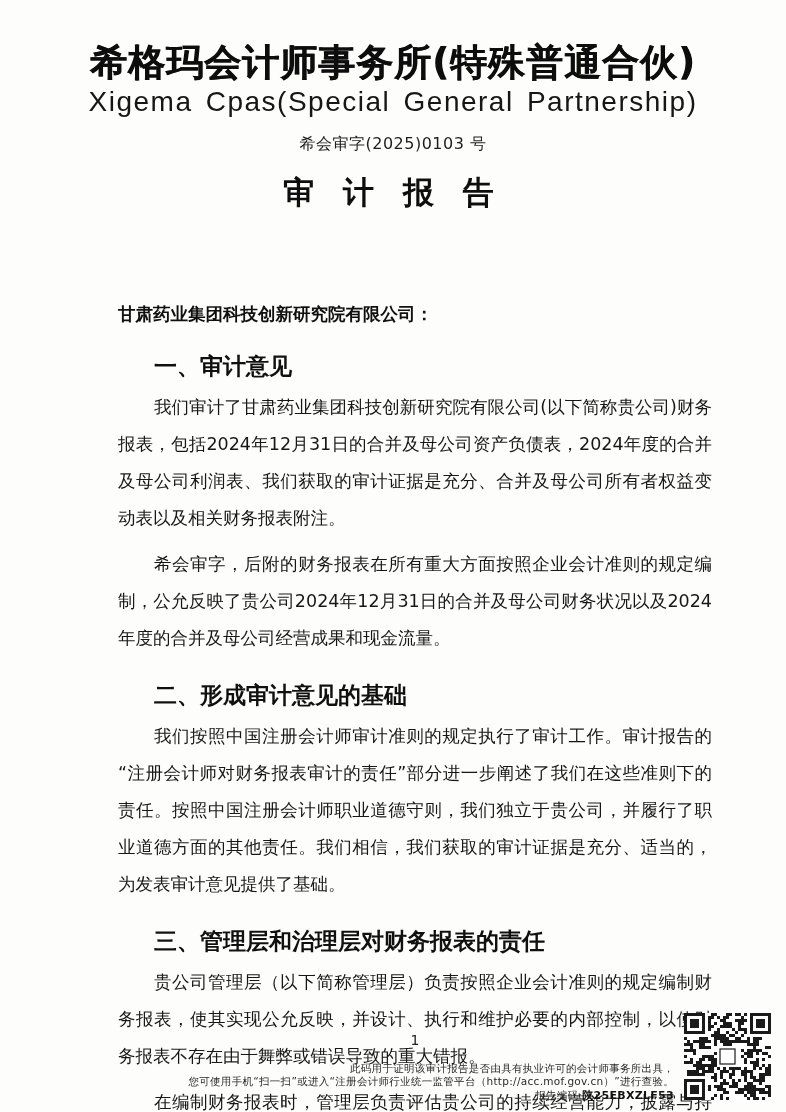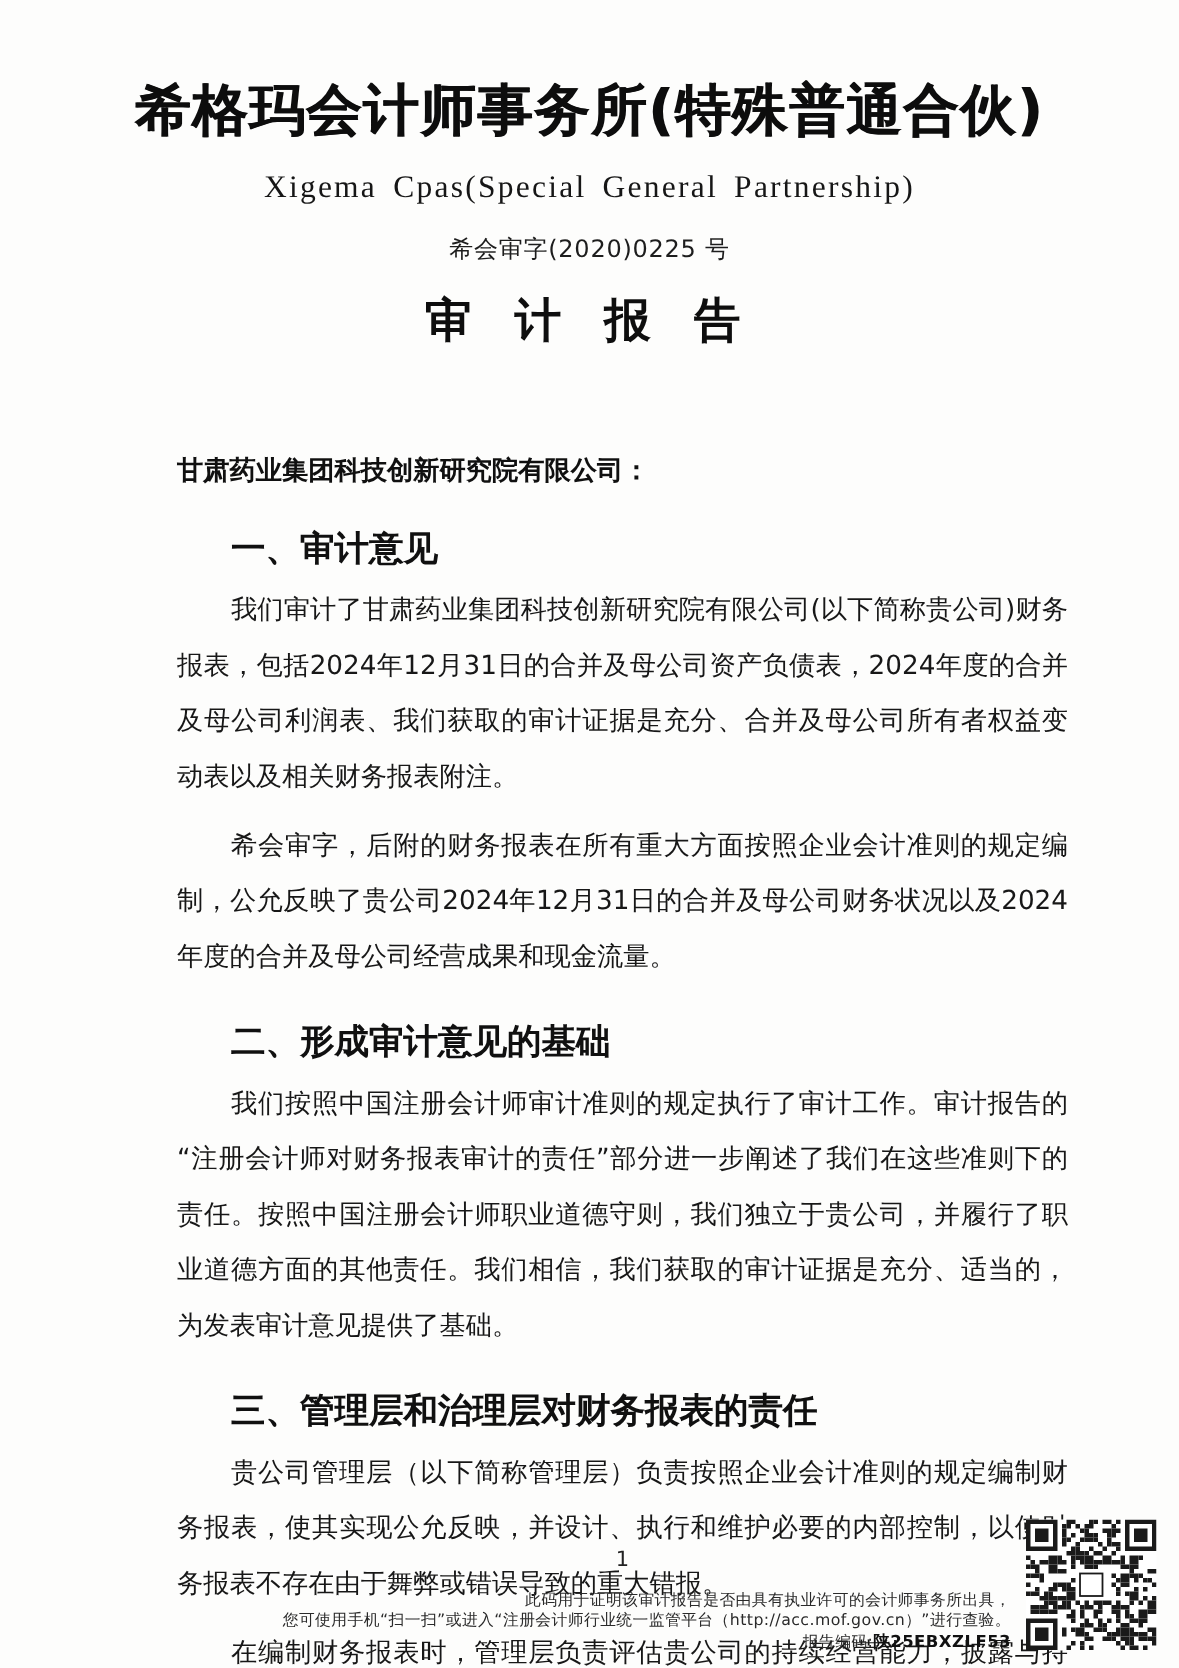--- a/index.html
+++ b/index.html
@@ -7,33 +7,33 @@
     position: relative;
     width: 786px;
     height: 1112px;
     margin: 0 auto;
     background: #fdfdfc;
     color: #1b1b1b;
     font-family: "DejaVu Sans", "Liberation Sans", sans-serif;
     overflow: hidden;
     box-sizing: border-box;
   }
-  .header { text-align: center; padding-top: 51px; }
+  .header { text-align: center; padding-top: 40px; }
   .firm-name-cn {
     font-size: 37px;
     font-weight: 900;
     line-height: 46px;
     letter-spacing: 1px;
     color: #0d0d0d;
     text-shadow: 0.6px 0 0 #0d0d0d;
   }
   .firm-name-en {
-    margin-top: 12px;
-    font-family: Liberation Serif, serif;
-    font-size: 21px;
+    margin-top: 1px;
+    font-family: Liberation Sans, sans-serif;
+    font-size: 28px;
     line-height: 30px;
     letter-spacing: 1.5px;
     word-spacing: 4px;
     color: #161616;
   }
   .doc-number {
     margin-top: 16px;
     font-size: 16px;
     line-height: 22px;
     color: #1d1d1d;
@@ -108,21 +108,21 @@
   .qr svg { display: block; }
 </style>
 </head>
 <body>
 
 <div class="page">
 
   <div class="header">
     <div class="firm-name-cn">希格玛会计师事务所(特殊普通合伙)</div>
     <div class="firm-name-en">Xigema Cpas(Special General Partnership)</div>
-    <div class="doc-number">希会审字(2020)0225 号</div>
+    <div class="doc-number">希会审字(2025)0103 号</div>
     <div class="report-title">审 计 报 告</div>
   </div>
 
   <div class="body-block">
     <div class="addressee">甘肃药业集团科技创新研究院有限公司：</div>
 
     <div>
       <div class="section-heading">一、审计意见</div>
       <p class="para">我们审计了甘肃药业集团科技创新研究院有限公司(以下简称贵公司)财务报表，包括2024年12月31日的合并及母公司资产负债表，2024年度的合并及母公司利润表、我们获取的审计证据是充分、合并及母公司所有者权益变动表以及相关财务报表附注。</p>
       <p class="para">希会审字，后附的财务报表在所有重大方面按照企业会计准则的规定编制，公允反映了贵公司2024年12月31日的合并及母公司财务状况以及2024年度的合并及母公司经营成果和现金流量。</p>

